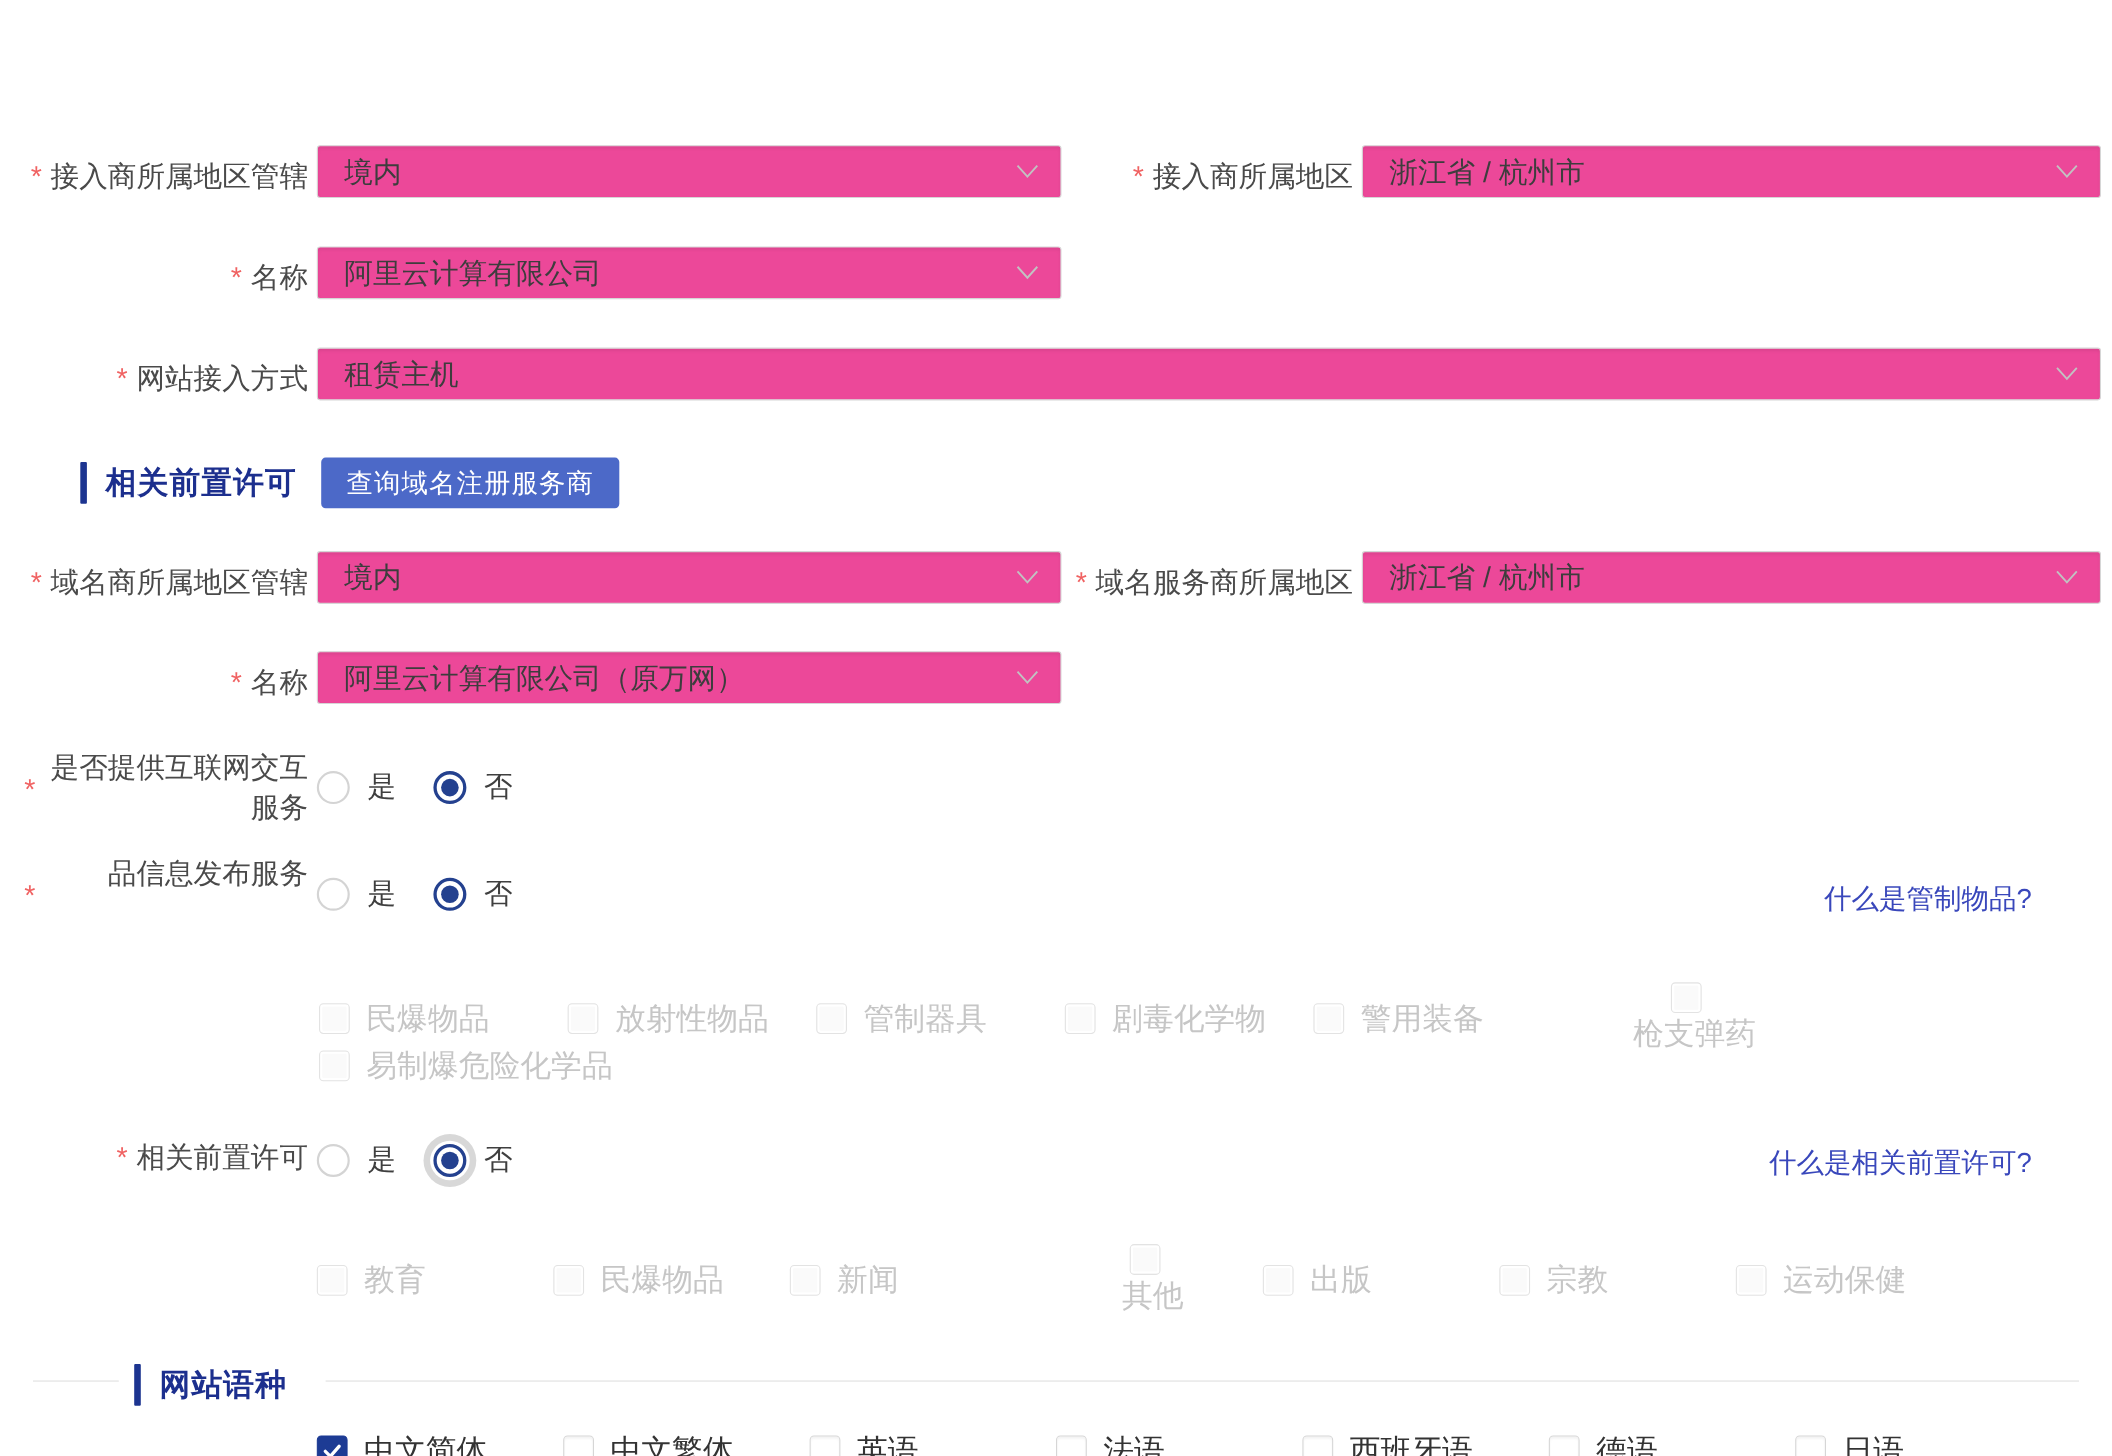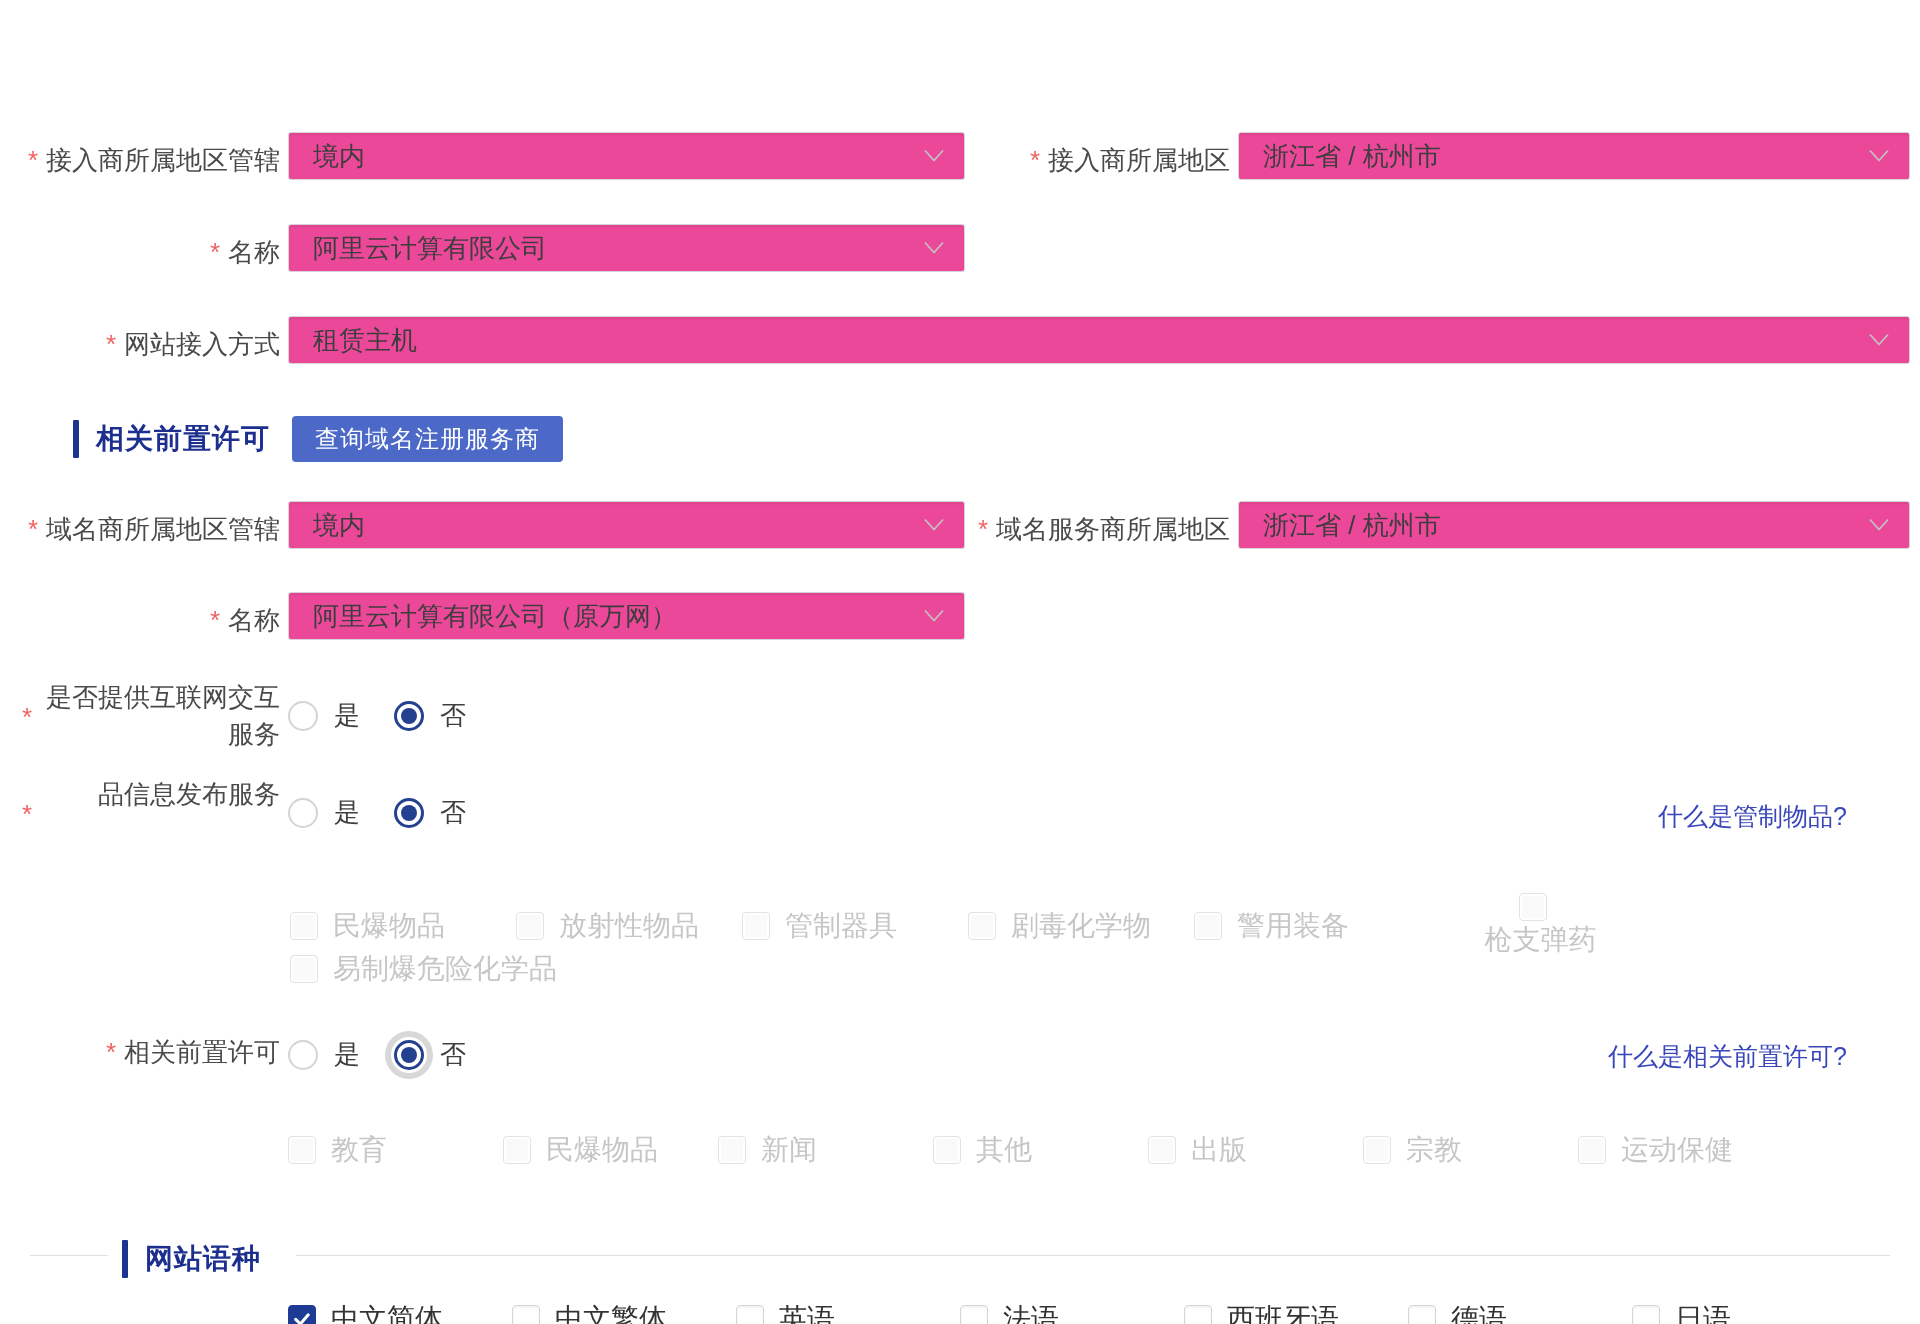--- a/index.html
+++ b/index.html
@@ -219,21 +219,21 @@
         <span class="cbl dis">教育</span>
       </div>
     <div class="cbitem" style="width:215px;">
         <span class="cb dis"></span>
         <span class="cbl dis">民爆物品</span>
       </div>
     <div class="cbitem" style="width:215px;">
         <span class="cb dis"></span>
         <span class="cbl dis">新闻</span>
       </div>
-    <div class="cbitem" style="width:215px;">
+    <div class="cbitem" style="width:215px;flex-direction:column;">
         <span class="cb dis"></span>
         <span class="cbl dis">其他</span>
       </div>
     <div class="cbitem" style="width:215px;">
         <span class="cb dis"></span>
         <span class="cbl dis">出版</span>
       </div>
     <div class="cbitem" style="width:215px;">
         <span class="cb dis"></span>
         <span class="cbl dis">宗教</span>

